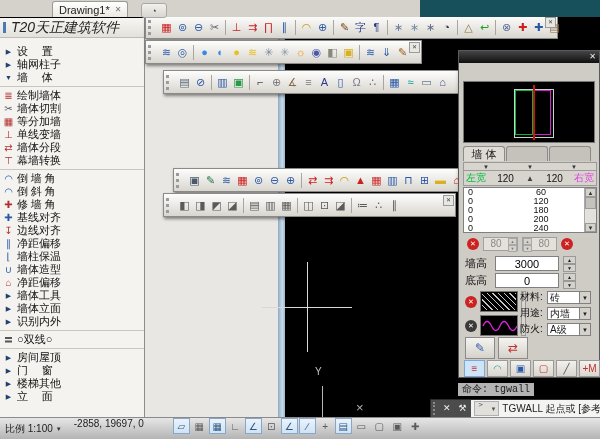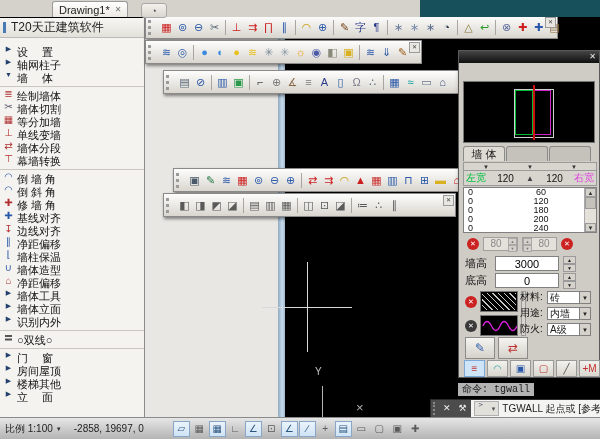--- a/index.html
+++ b/index.html
@@ -25,23 +25,23 @@
   .xh{position:absolute;background:#d8d8d8;z-index:2;}
   #ucs-line{position:absolute;left:322px;top:386px;width:1px;height:31px;background:#b5b5b5;z-index:2;}
   #ucs-y{position:absolute;left:315px;top:366px;color:#c0c0c0;font-size:10px;z-index:2;}
   #ucs-x-mark{position:absolute;left:356px;top:400px;color:#b0b0b0;font-size:13px;z-index:2;}
   
   #palette{position:absolute;left:0;top:18px;width:144px;bottom:21px;background:#f4f3f0;
            border-right:1px solid #8c8c8c;z-index:4;}
   #palette-head{height:19px;display:flex;align-items:center;background:linear-gradient(#f7f6f3,#e3e1da);
                 border-bottom:1px solid #bbb;}
   #palette-head .bar{width:3px;height:11px;background:#4a7ab5;margin:0 5px 0 3px;}
-  #palette-head .t{font-size:12px;color:#222;}
+  #palette-head .t{font-size:14px;color:#222;font-style:italic;}
   #palette-body{padding-top:7px;}
-  .prow{height:13px;display:flex;cursor:default;}
+  .prow{height:13px;display:flex;align-items:center;cursor:default;font-family:Liberation Serif, serif;}
   .prow .arr{width:17px;text-align:center;font-size:7px;color:#23406e;}
   .prow .pic{width:17px;text-align:center;font-size:10px;line-height:10px;}
   .prow .lb{font-size:11px;color:#111;white-space:pre;}
   .psep{height:1px;background:#c9c7c0;margin:2px 0 2px 0;}
   
   .tbar{position:absolute;display:flex;align-items:center;height:24px;box-sizing:border-box;
         background:linear-gradient(#fdfdfc,#d9d6cf);border:1px solid #8a8a8a;
         box-shadow:1px 2px 3px rgba(0,0,0,.45);padding:0 10px 0 1px;gap:1px;z-index:5;}
   .grip{width:4px;height:15px;border-left:3px dotted #9b9b9b;margin:0 3px 0 1px;flex:0 0 auto;}
   .ticon{width:15px;height:15px;display:flex;align-items:center;justify-content:center;
@@ -116,21 +116,21 @@
           background:#4c4c4c;border:1px solid #2b2b2b;box-sizing:border-box;z-index:7;}
   #cmdbar .grip2{width:3px;height:13px;border-left:2px dotted #8a8a8a;margin:0 4px 0 2px;}
   #cmdbar .cbtn{color:#f0f0f0;font-size:9px;margin:0 4px;line-height:9px;}
   #cmd-input{flex:1;height:17px;background:#f4f4f2;display:flex;align-items:center;margin-right:1px;}
   #cmd-chip{display:flex;align-items:center;background:#e2e0da;border:1px solid #b0b0b0;height:13px;margin:0 3px;padding:0 2px;font-size:8px;color:#335;}
   #cmd-chip .dd{font-size:6px;color:#555;margin-left:2px;}
   #cmd-text{font-size:10px;color:#222;white-space:nowrap;overflow:hidden;}
   
   #statusbar{position:absolute;left:0;bottom:0;width:600px;height:21px;
              background:linear-gradient(#e6e6e6,#b4b4b4);border-top:1px solid #8a8a8a;
-             display:flex;align-items:center;z-index:9;}
+             display:flex;z-index:9;}
   #scale-btn{display:flex;align-items:center;gap:3px;margin-left:5px;font-size:10px;color:#222;}
   #scale-btn .dd{font-size:6px;color:#333;}
   #coords{margin-left:12px;font-size:10px;color:#222;width:95px;}
   #status-toggles{display:flex;gap:1px;margin-left:4px;}
   .stgl{width:17px;height:16px;display:flex;align-items:center;justify-content:center;
         font-size:10px;color:#5a5a5a;border:1px solid transparent;box-sizing:border-box;}
   .stgl.on{background:linear-gradient(#eaf3fb,#cfe3f5);border-color:#89a6c6;color:#2d567f;}
 </style>
 </head>
 <body>
@@ -249,25 +249,25 @@
           <span class="lb">识别内外</span>
         </div>
         <div class="psep"></div>
         <div class="prow">
           <span class="pic" style="color: rgb(85, 85, 85);">〓</span>
           <span class="lb">○双线○</span>
         </div>
         <div class="psep"></div>
         <div class="prow">
           <span class="arr">▶</span>
+          <span class="lb">房间屋顶</span>
+        </div>
+        <div class="prow">
+          <span class="arr">▶</span>
           <span class="lb">门　 窗</span>
-        </div>
-        <div class="prow">
-          <span class="arr">▶</span>
-          <span class="lb">房间屋顶</span>
         </div>
         <div class="prow">
           <span class="arr">▶</span>
           <span class="lb">楼梯其他</span>
         </div>
         <div class="prow">
           <span class="arr">▶</span>
           <span class="lb">立　 面</span>
         </div>
       </div>

